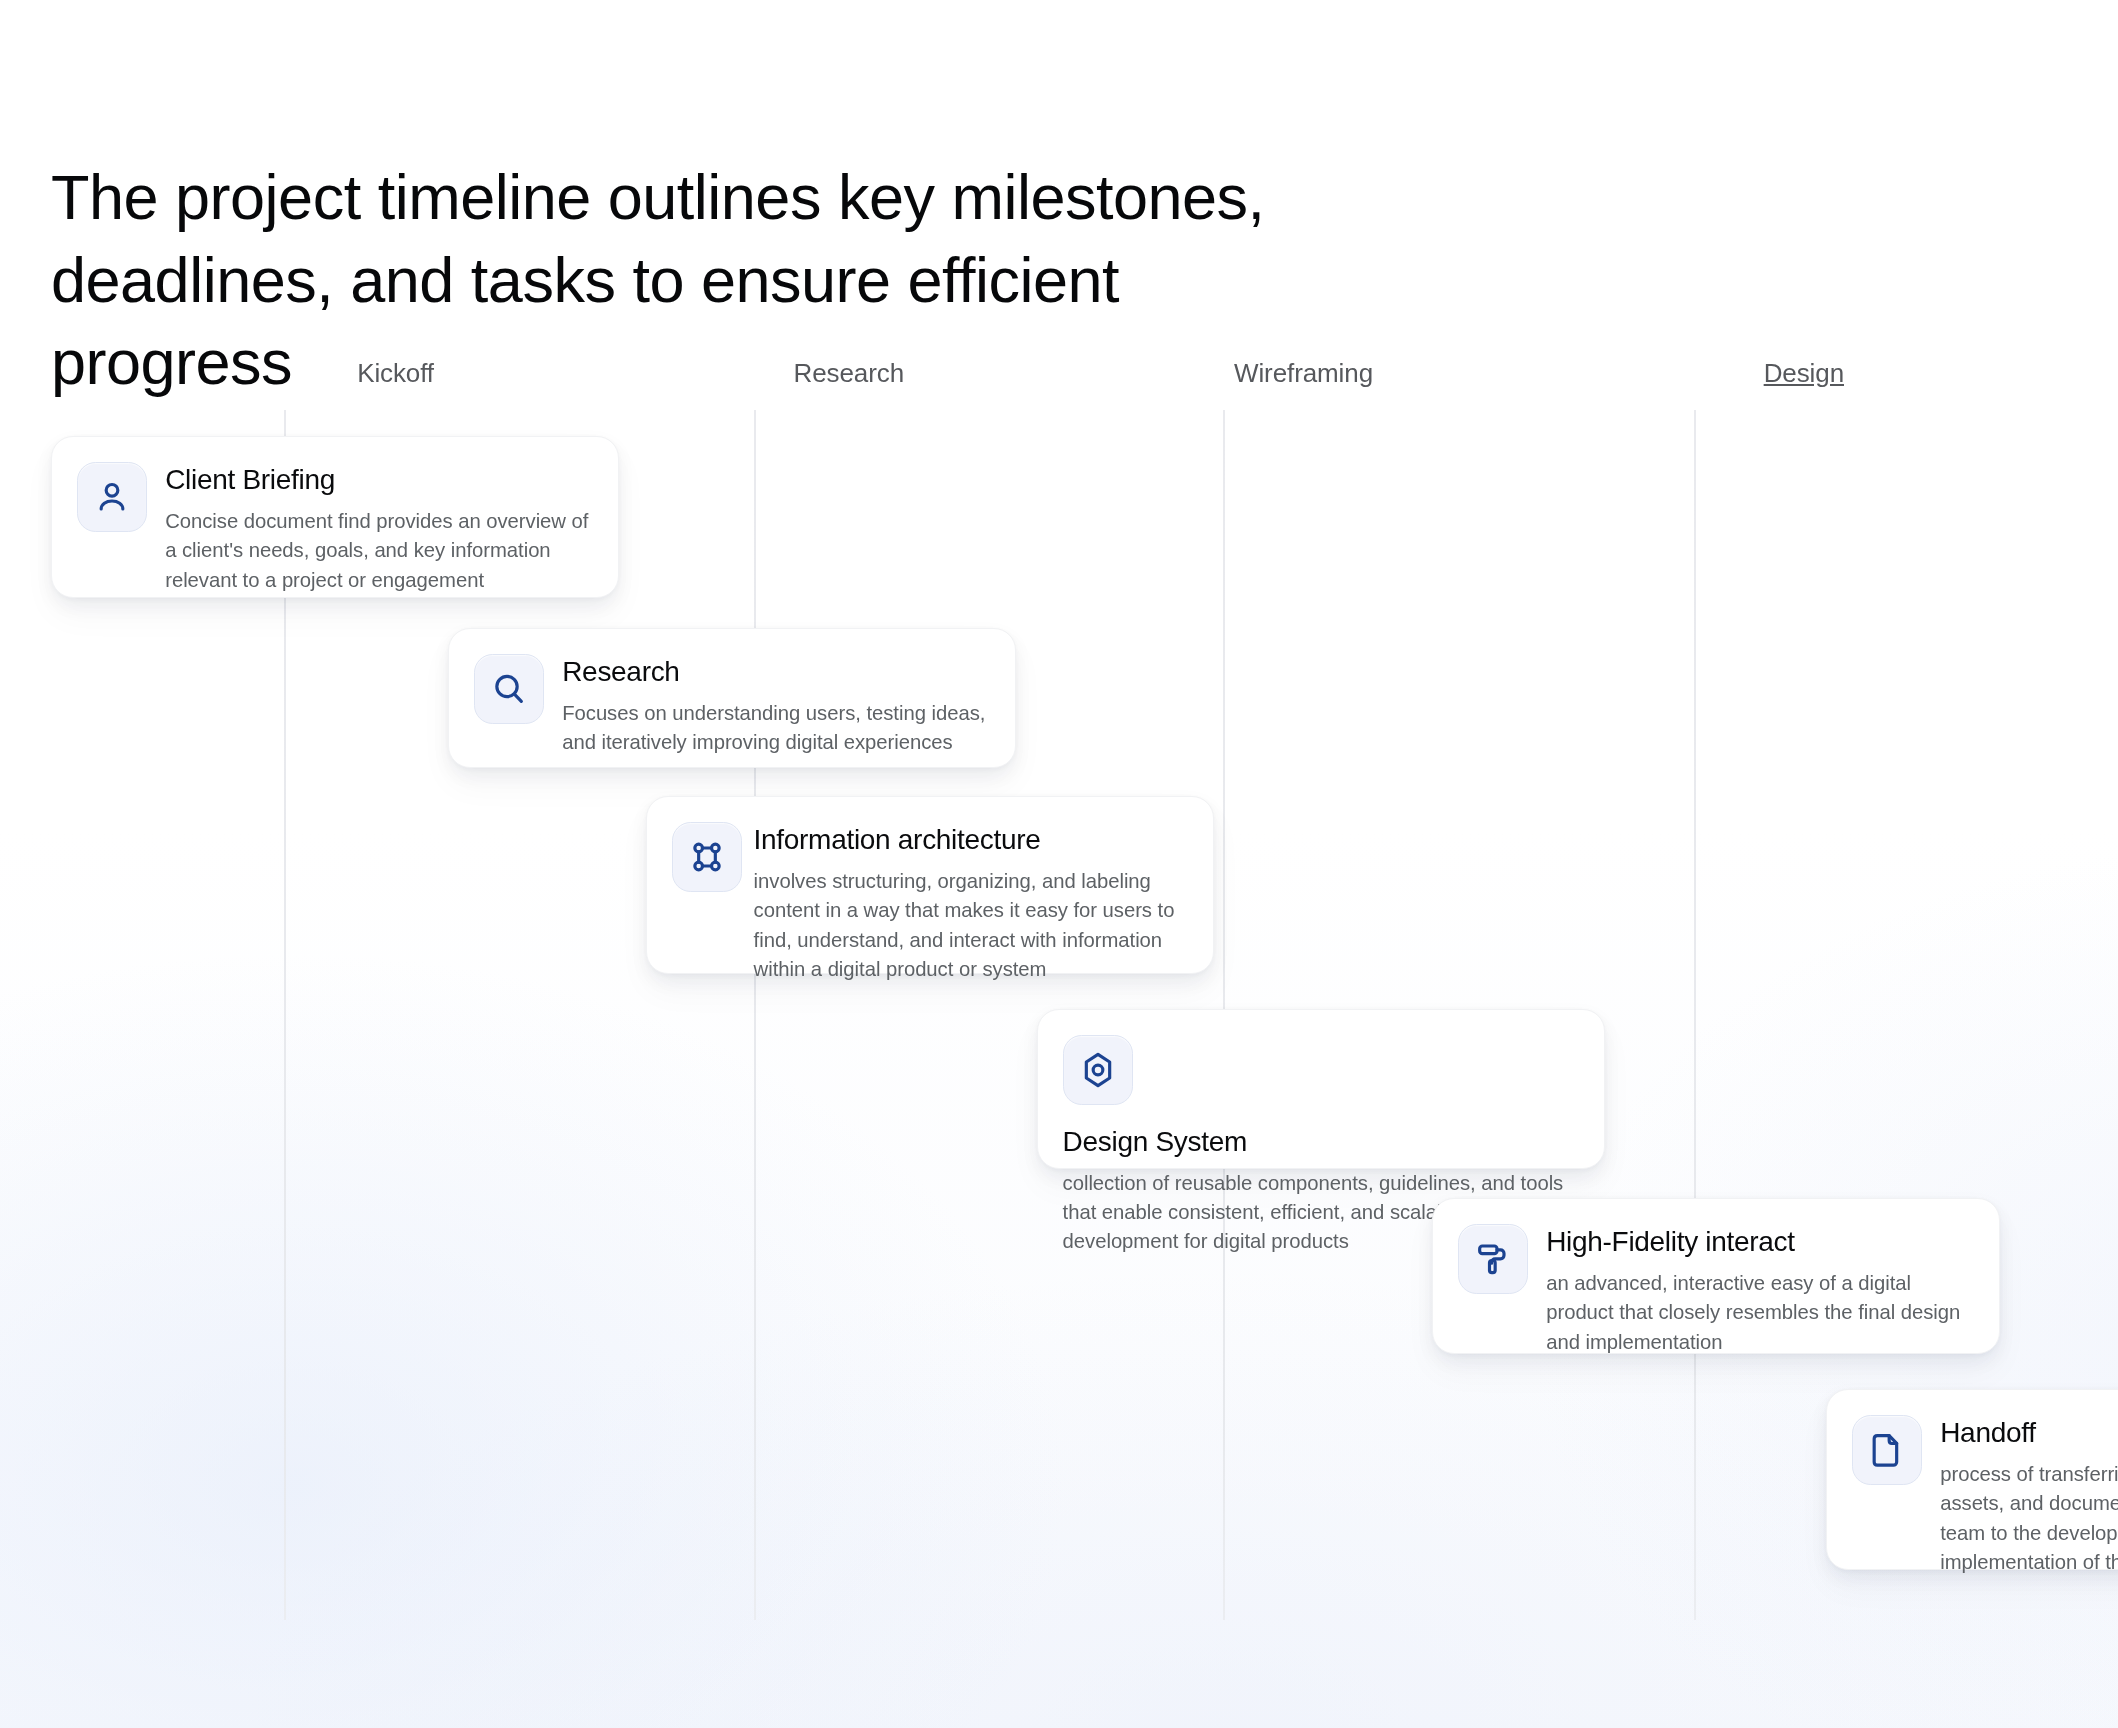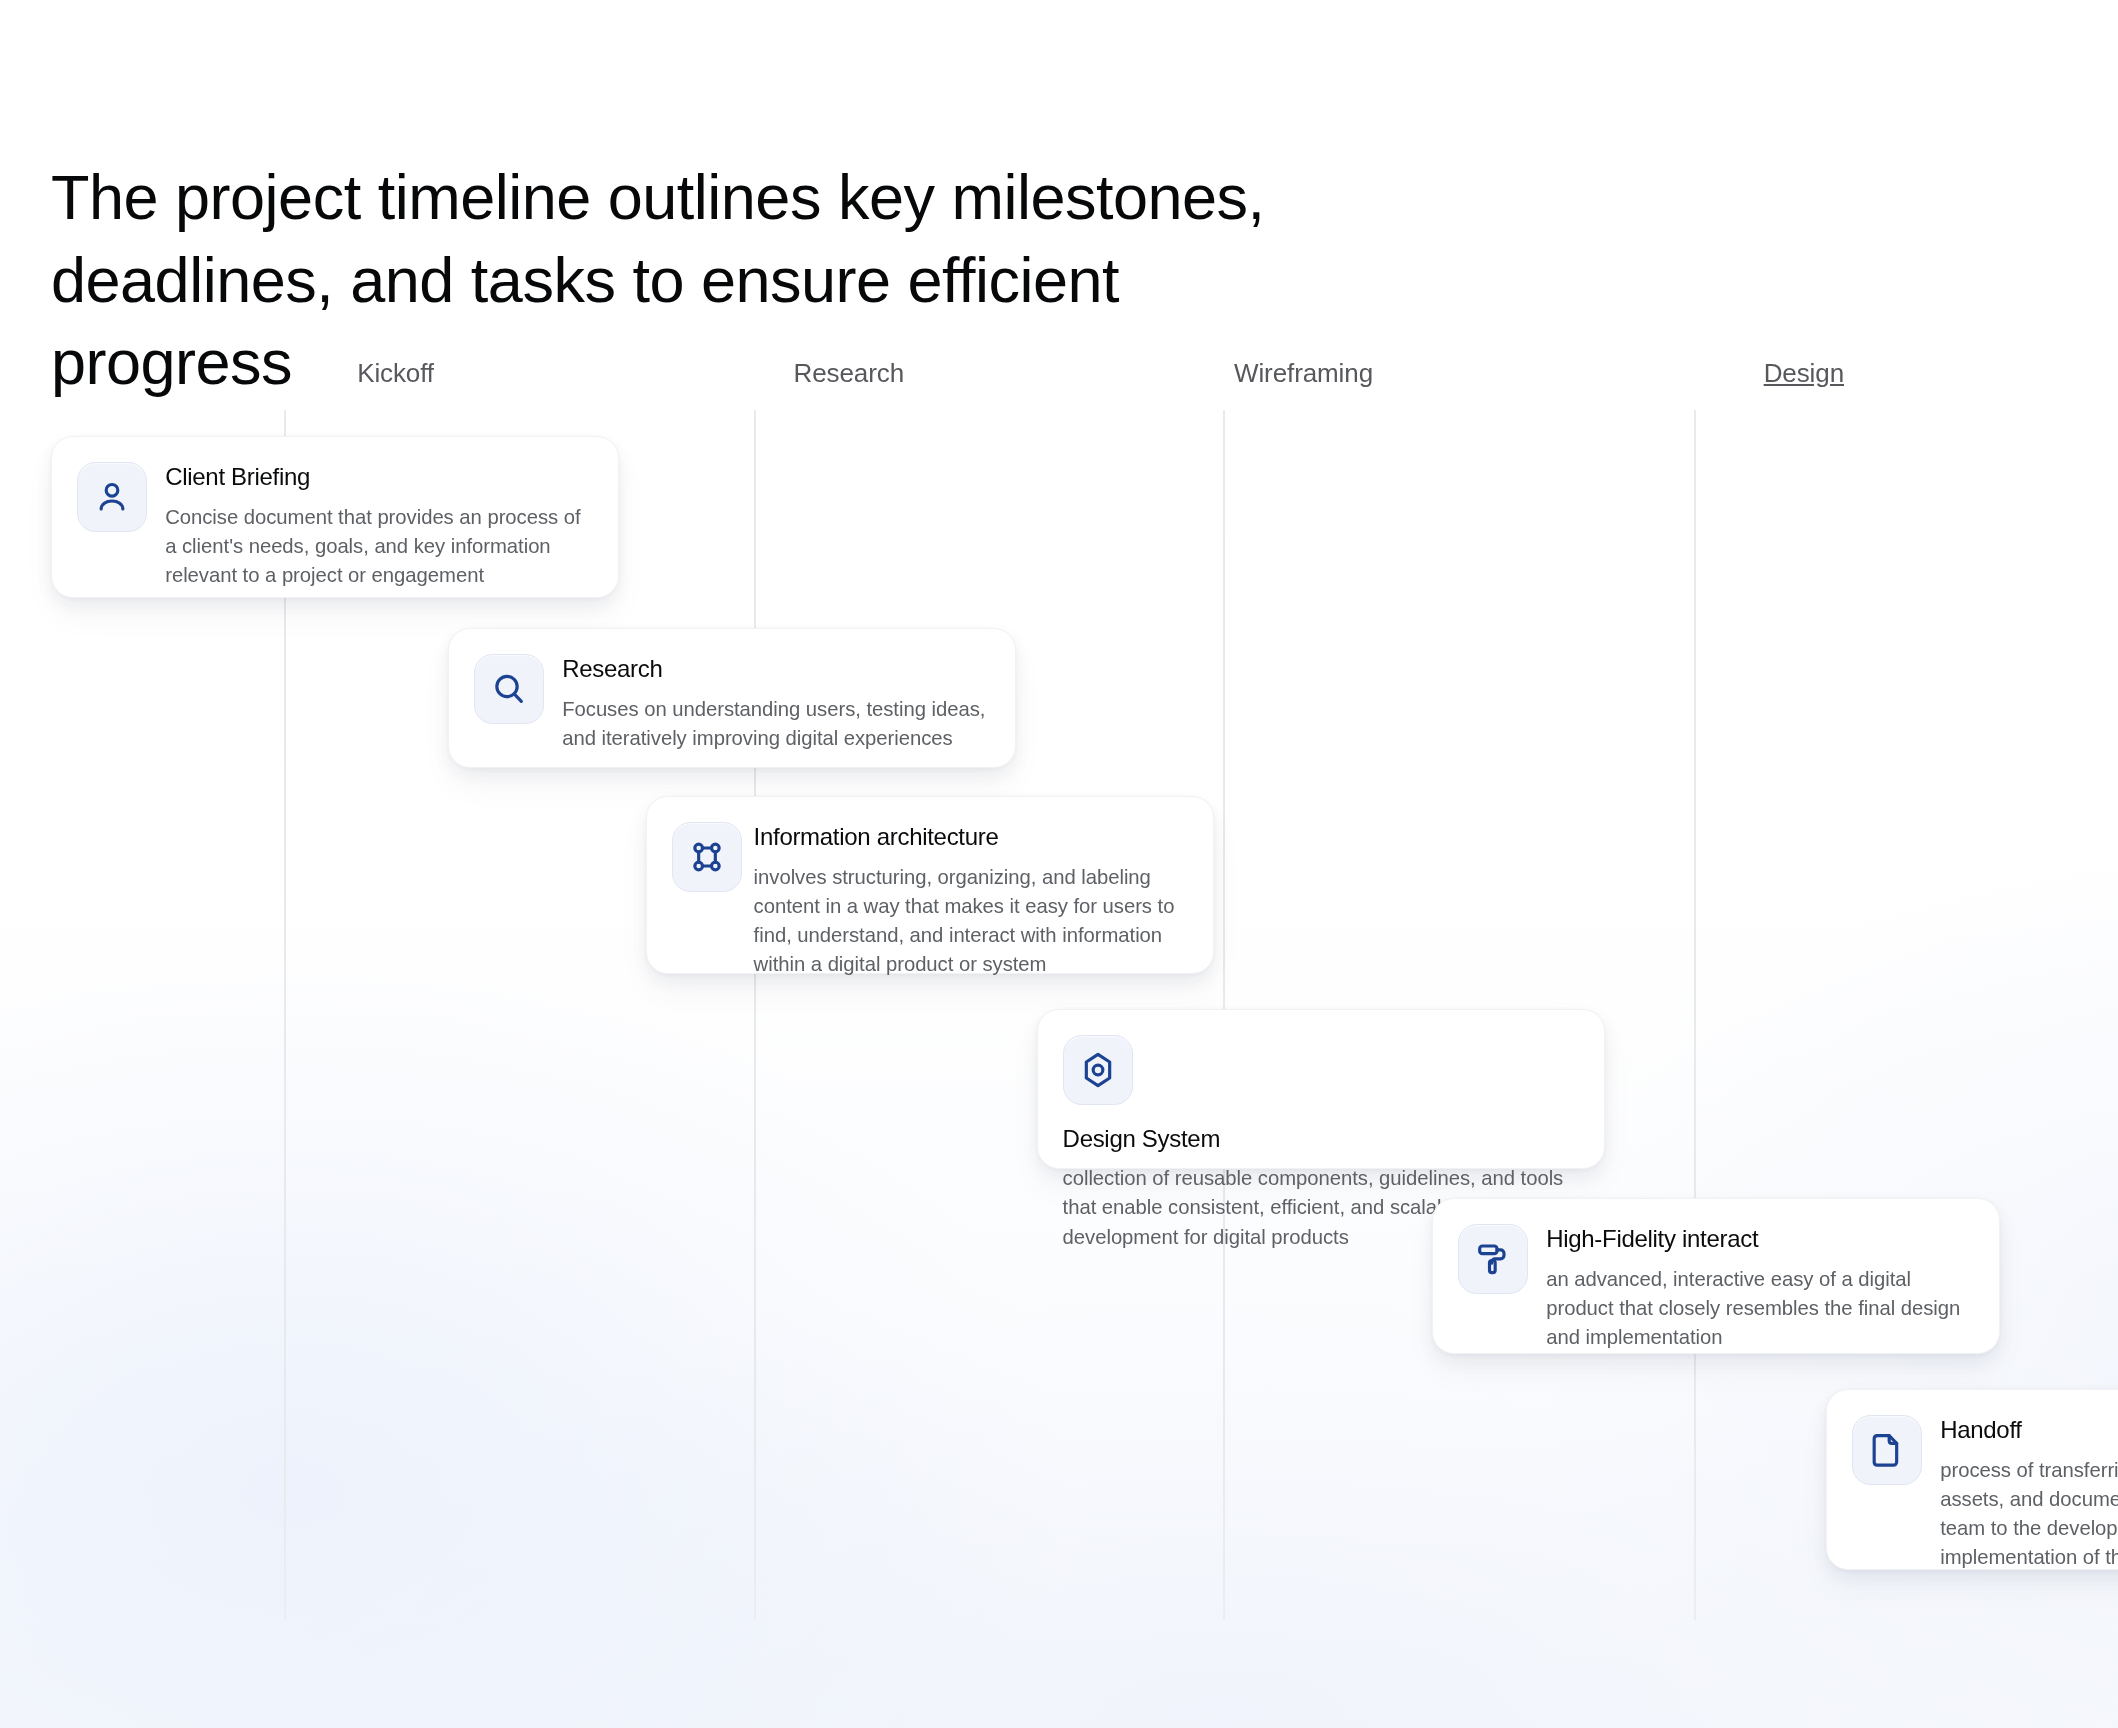--- a/index.html
+++ b/index.html
@@ -108,21 +108,21 @@
     display: block;
   }
 
   .card-body {
     flex: 1 1 auto;
     min-width: 0;
     padding-top: 0.8px;
   }
 
   .card-title {
-    font-size: 24px;
+    font-size: 28px;
     font-weight: 400;
     color: #0a0b0d;
     line-height: 1.18;
     letter-spacing: -0.3px;
     margin-bottom: 11px;
   }
 
   .card-desc {
     font-size: 20.3px;
     font-weight: 400;
@@ -154,21 +154,21 @@
 
   <div class="card" style="left:51px; top:436px; width:568px; height:162px;">
     <div class="icon-box">
       <svg viewBox="0 0 24 24" fill="none" stroke="#1c4391" stroke-width="1.9" stroke-linecap="round" stroke-linejoin="round">
         <circle cx="12" cy="8" r="3.5"></circle>
         <path d="M5.5 19.2c0-2.9 2.9-4.8 6.5-4.8s6.5 1.9 6.5 4.8"></path>
       </svg>
     </div>
     <div class="card-body">
       <div class="card-title">Client Briefing</div>
-      <div class="card-desc">Concise document that provides an process of a client's needs, goals, and key information relevant to a project or engagement</div>
+      <div class="card-desc">Concise document find provides an overview of a client's needs, goals, and key information relevant to a project or engagement</div>
     </div>
   </div>
 
   <div class="card" style="left:448px; top:628px; width:568px; height:140px;">
     <div class="icon-box">
       <svg viewBox="0 0 24 24" fill="none" stroke="#1c4391" stroke-width="1.9" stroke-linecap="round" stroke-linejoin="round">
         <circle cx="10.8" cy="10.5" r="6.1"></circle>
         <line x1="15.4" y1="15.2" x2="19.4" y2="19.4"></line>
       </svg>
     </div>

